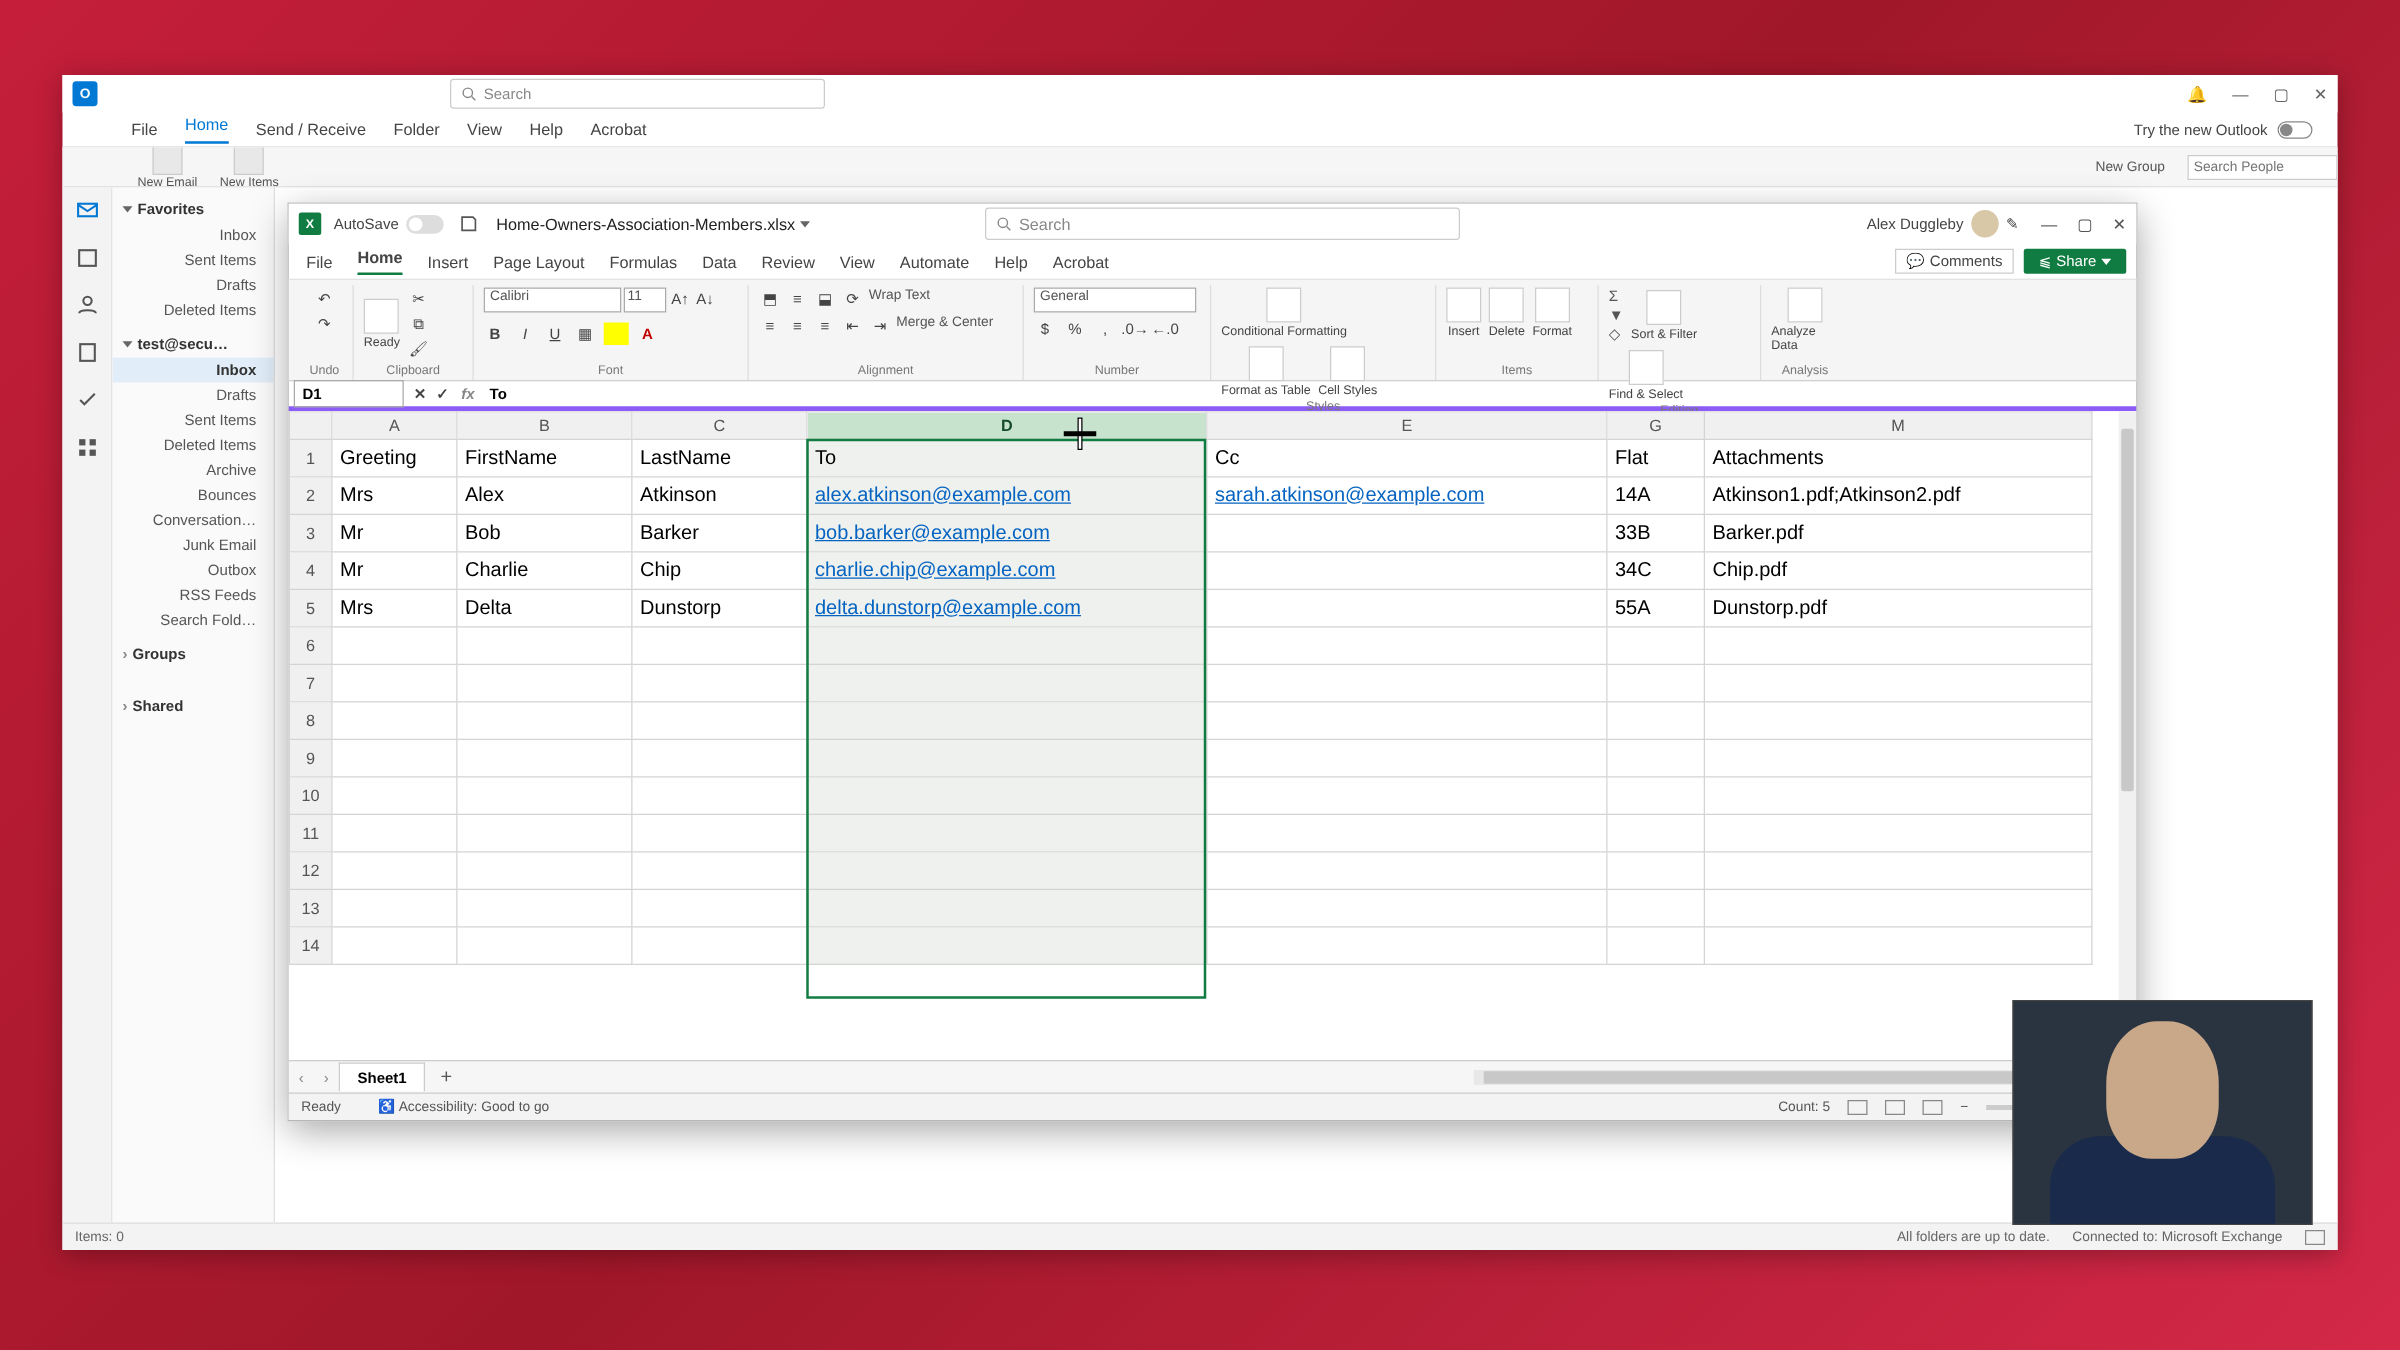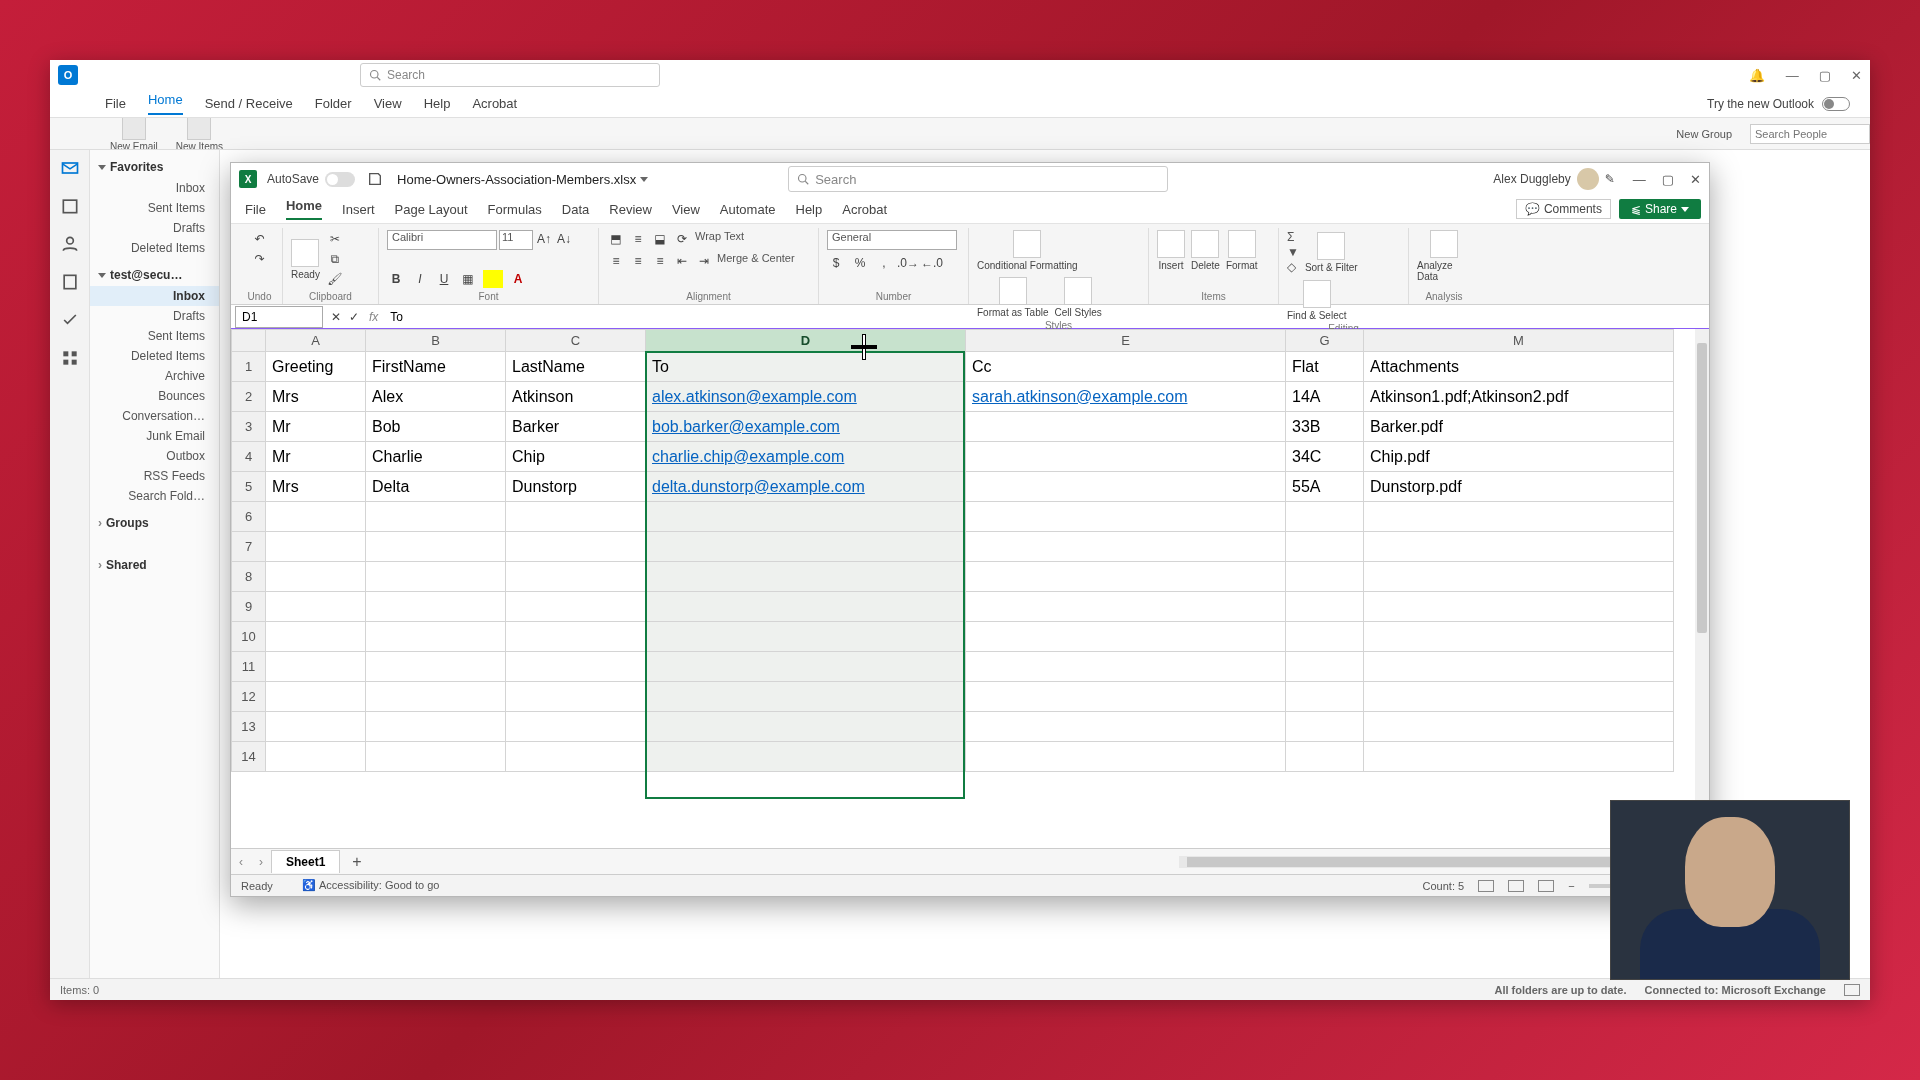--- a/index.html
+++ b/index.html
@@ -23,21 +23,21 @@
 .ol-ribbon .ricon { width:24px; height:24px; background:#e8e8e8; border:1px solid #ccc; margin-bottom:1px; }
 .ol-body { display:flex; height:calc(100% - 90px - 22px); }
 .ol-rail { width:40px; background:#f3f3f3; border-right:1px solid #e0e0e0; display:flex; flex-direction:column; align-items:center; padding-top:8px; gap:18px; }
 .ol-rail .ri { width:20px; height:20px; color:#555; }
 .ol-rail .ri.active { color:#0078d4; }
 .ol-nav { width:130px; background:#fafafa; border-right:1px solid #e0e0e0; font-size:12px; padding:6px 0; overflow:hidden; }
 .ol-nav .section { padding:4px 8px; font-weight:600; color:#333; display:flex; align-items:center; gap:4px; }
 .ol-nav .item { padding:3px 14px; color:#555; white-space:nowrap; overflow:hidden; text-overflow:ellipsis;text-align:right; }
 .ol-nav .item.sel { background:#e1eef9; font-weight:bold; color:#333; }
 .ol-status { position:absolute; bottom:0; left:0; right:0; height:22px; background:#f3f3f3; border-top:1px solid #ddd; display:flex; align-items:center; padding:0 10px; font-size:11px; color:#666; }
-.ol-status .right { margin-left:auto; display:flex; gap:18px; align-items:center;font-weight:bold; }
+.ol-status .right { margin-left:auto; display:flex; gap:18px; align-items:center; }
 
 
 .excel { position:absolute; left:180px; top:102px; width:1480px; height:735px; background:#fff; box-shadow:0 8px 28px rgba(0,0,0,.35); border:1px solid #b7b7b7; }
 .xl-titlebar { height:32px; display:flex; align-items:center; padding:0 8px; background:#fff; }
 .xl-logo { width:18px; height:18px; background:#107c41; border-radius:2px; margin-right:10px; display:flex; align-items:center; justify-content:center; color:#fff; font-size:10px; font-weight:bold; }
 .xl-autosave { font-size:12px; color:#444; margin-right:6px; }
 .xl-asToggle { width:30px; height:15px; background:#ddd; border-radius:8px; position:relative; margin-right:12px; }
 .xl-asToggle::after{content:"";position:absolute;left:2px;top:2px;width:11px;height:11px;background:#fff;border-radius:50%;}
 .xl-save { width:16px; height:16px; color:#555; margin-right:14px; }
 .xl-filename { font-size:13px; color:#222; }
@@ -53,21 +53,21 @@
 .xl-ribbon { height:82px; background:#f5f5f5; border-top:1px solid #e3e3e3; border-bottom:1px solid #d0d0d0; display:flex; padding:4px 6px 0; font-size:10px; color:#555; }
 .rgroup { border-right:1px solid #ddd; padding:2px 8px 0; display:flex; flex-direction:column; justify-content:space-between; }
 .rgroup .label { text-align:center; font-size:10px; color:#777; padding:2px 0; }
 .rgroup .ctrls { display:flex; gap:6px; align-items:center; flex-wrap:wrap; }
 .rbtn2 { display:flex; flex-direction:column; align-items:center; font-size:10px; color:#444; }
 .ricon2 { width:28px; height:28px; background:#fff; border:1px solid #ccc; margin-bottom:2px; }
 .fontsel { width:110px; height:20px; border:1px solid #aaa; font-size:11px; padding:0 4px; background:#fff; }
 .sizesel { width:34px; height:20px; border:1px solid #aaa; font-size:11px; padding:0 2px; background:#fff; }
 .numsel { width:130px; height:20px; border:1px solid #aaa; font-size:11px; padding:0 4px; background:#fff; }
 .ibtn { width:18px; height:18px; display:flex; align-items:center; justify-content:center; font-size:12px; color:#444; }
-.xl-formulabar { height:24px; display:flex; align-items:center; border-bottom:1px solid #8b5cf6; font-size:12px; }
+.xl-formulabar { height:24px; display:flex; align-items:center; border-bottom:4px solid #8b5cf6; font-size:12px;font-weight:bold; }
 .namebox { width:88px; height:22px; border:1px solid #aaa; margin:0 4px; padding:0 6px; display:flex; align-items:center; }
 .fx { padding:0 6px; font-style:italic; color:#888; }
 .fbinput { flex:1; padding:0 6px; }
 .xl-grid { position:relative; height:calc(100% - 32px - 28px - 82px - 24px - 26px - 22px); overflow:hidden; background:#fff; }
 table.sheet { border-collapse:collapse; table-layout:fixed; }
 .sheet th, .sheet td { border:1px solid #d4d4d4; font-size:16px; height:30px; padding:2px 6px; text-align:left; white-space:nowrap; overflow:hidden; }
 .sheet thead th { background:#f0f0f0; text-align:center; font-weight:normal; color:#555; height:22px; font-size:13px; }
 .sheet .rowhdr { background:#f0f0f0; text-align:center; font-weight:normal; color:#555; width:34px; font-size:13px; }
 .colA{width:100px}.colB{width:140px}.colC{width:140px}.colD{width:320px}.colE{width:320px}.colG{width:78px}.colM{width:310px}
 .sheet thead th.selhdr { background:#c7e2cd; color:#174d2c; font-weight:bold; }
@@ -283,21 +283,21 @@
             </div>
         <div style="display:flex;flex-direction:column;gap:2px">
               <span class="ibtn">✂</span>
               <span class="ibtn">⧉</span>
               <span class="ibtn">🖌</span>
             </div>
       </div>
       <div class="label">Clipboard</div>
     </div>
     <div class="rgroup" style="width:220px">
-      <div class="ctrls" style="flex-direction:column;gap:20px;align-items:flex-start">
+      <div class="ctrls" style="flex-direction:column;gap:8px;align-items:flex-start">
         <div style="display:flex;gap:2px">
           <div class="fontsel">Calibri</div>
           <div class="sizesel">11</div>
           <span class="ibtn">A↑</span>
           <span class="ibtn">A↓</span>
         </div>
         <div style="display:flex;gap:6px">
           <span class="ibtn" style="font-weight:bold">B</span>
           <span class="ibtn" style="font-style:italic">I</span>
           <span class="ibtn" style="text-decoration:underline">U</span>

